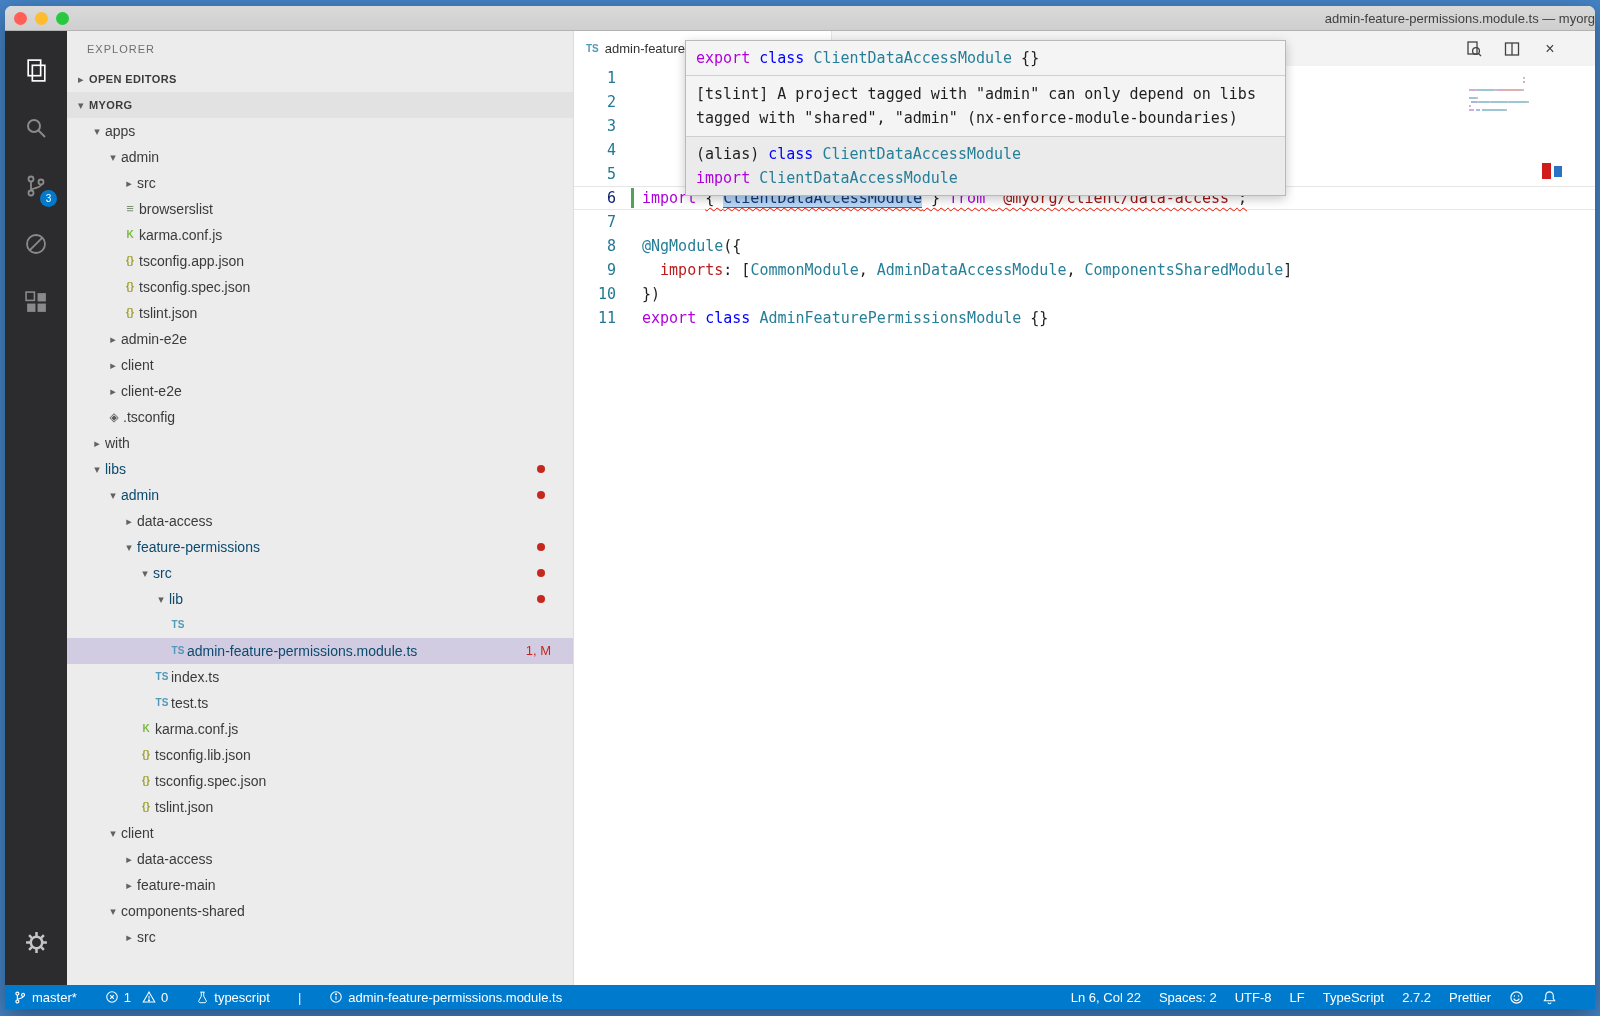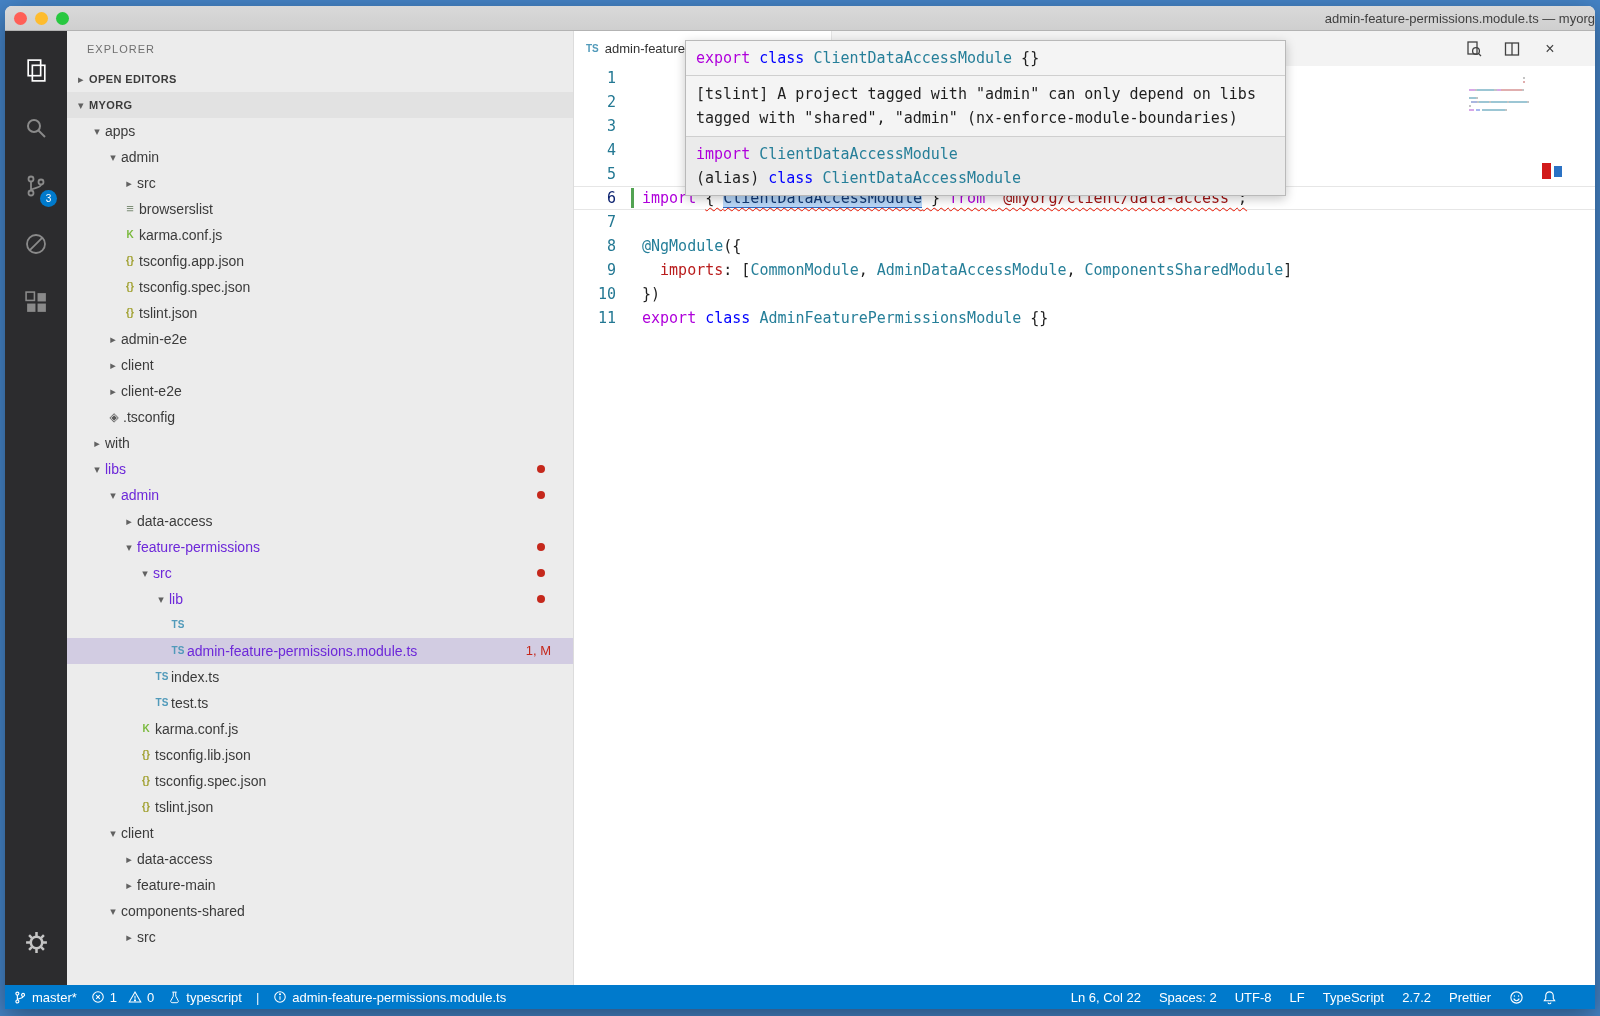--- a/index.html
+++ b/index.html
@@ -25,21 +25,21 @@
 
   
   .sidebar { width:507px; background:#ececec; flex:none; overflow:hidden; font-size:14px; color:#3b3b3b; border-right:1px solid #dcdcdc; }
   .sb-title { height:35px; line-height:37px; padding-left:20px; font-size:11px; letter-spacing:1px; color:#6f6f6f; }
   .section-row { height:26px; line-height:26px; font-size:11px; font-weight:700; letter-spacing:.4px; color:#3b3b3b; padding-left:6px; display:flex; align-items:center; cursor:pointer; }
   .section-row.root { background:#e2e2e2; }
   .twisty { display:inline-block; width:16px; text-align:center; color:#616161; font-size:11px; flex:none; }
   .tree-row { height:26px; line-height:26px; display:flex; align-items:center; position:relative; cursor:pointer; white-space:nowrap; }
   .tree-row .tlabel { overflow:hidden; text-overflow:ellipsis; }
   .tree-row.selected { background:#d2cce2; }
-  .tree-row.modified .tlabel { color:#6d28d9; }
+  .tree-row.modified .tlabel { color:#0c4a6e; }
   .ficon { display:inline-block; width:18px; text-align:center; font-weight:700; font-size:10px; flex:none; font-family:"Liberation Sans","DejaVu Sans",sans-serif; }
   .icon-ts{color:#519aba;} .icon-json{color:#a0a02f;} .icon-karma{color:#79b93c;}
   .icon-list{color:#7d8e77;font-size:13px;font-weight:400;} .icon-git{color:#5a5a5a;font-size:12px;font-weight:400;}
   .gitdot { position:absolute; right:28px; top:9px; width:8px; height:8px; border-radius:50%; background:#c5281c; }
   .rowbadge { position:absolute; right:22px; color:#c5281c; font-size:13px; }
 
   
   .editor { flex:1; position:relative; background:#fff; overflow:hidden; }
   .tabbar { height:35px; background:#f3f3f3; display:flex; }
   .tab { height:35px; background:#fff; display:flex; align-items:center; padding:0 12px; gap:6px; font-size:13px; color:#333; border-right:1px solid #e3e3e3; max-width:300px; }
@@ -71,21 +71,21 @@
   .mm-row { height:3px; display:flex; margin-bottom:1px; }
   .mm-row span { height:2px; display:inline-block; }
   .mm-sp{background:transparent;} .mm-kw{background:#d7a8e8;} .mm-kw2{background:#a6b8f0;} .mm-type{background:#9cc6d4;}
   .mm-str{background:#e0aeae;} .mm-pun{background:#c4c4c4;} .mm-prop{background:#aab6e0;} .mm-dec{background:#9cc6d4;}
   .ruler-mark { position:absolute; z-index:3; }
   .ruler-mark.error { right:44px; top:132px; width:9px; height:16px; background:#d11a1a; }
   .ruler-mark.mod { right:33px; top:135px; width:8px; height:11px; background:#2b72c4; }
 
   
   .statusbar { height:24px; background:#007acc; color:#fff; flex:none; display:flex; align-items:center; font-size:13px; padding:0 38px 0 8px; }
-  .sb-left { display:flex; align-items:center; gap:14px; }
+  .sb-left { display:flex; align-items:center; gap:28px; }
   .sb-right { margin-left:auto; display:flex; align-items:center; gap:18px; }
   .sb-item { display:flex; align-items:center; gap:5px; cursor:pointer; white-space:nowrap; }
   .sb-sep { opacity:.9; }
   .sb-item svg { display:block; }
 </style>
 </head>
 <body>
 
 <div class="desktop">
   <div class="window">
@@ -387,22 +387,22 @@
             </div>
             <div class="mm-row"></div>
           </div>
         <div class="ruler-mark error"></div>
         <div class="ruler-mark mod"></div>
 
         <div class="hover-popup">
           <div class="popup-sig"><span class="tok-kw">export</span><span class="tok-plain"> </span><span class="tok-kw2">class</span><span class="tok-plain"> </span><span class="tok-type">ClientDataAccessModule</span><span class="tok-pun"> {}</span></div>
           <div class="popup-msg">[tslint] A project tagged with "admin" can only depend on libs tagged with "shared", "admin" (nx-enforce-module-boundaries)</div>
           <div class="popup-alias">
+            <div><span class="tok-pun">(alias) </span><span class="tok-kw2">class</span><span class="tok-plain"> </span><span class="tok-type">ClientDataAccessModule</span></div>
             <div><span class="tok-kw">import</span><span class="tok-plain"> </span><span class="tok-type">ClientDataAccessModule</span></div>
-            <div><span class="tok-pun">(alias) </span><span class="tok-kw2">class</span><span class="tok-plain"> </span><span class="tok-type">ClientDataAccessModule</span></div>
           </div>
         </div>
       </div>
     </div>
 
     <div class="statusbar">
       <div class="sb-left">
         <div class="sb-item">
           <svg width="14" height="15" viewBox="0 0 16 16" fill="none" stroke="#ffffff" stroke-width="1.3">
             <circle cx="5" cy="3.5" r="1.7"></circle>

